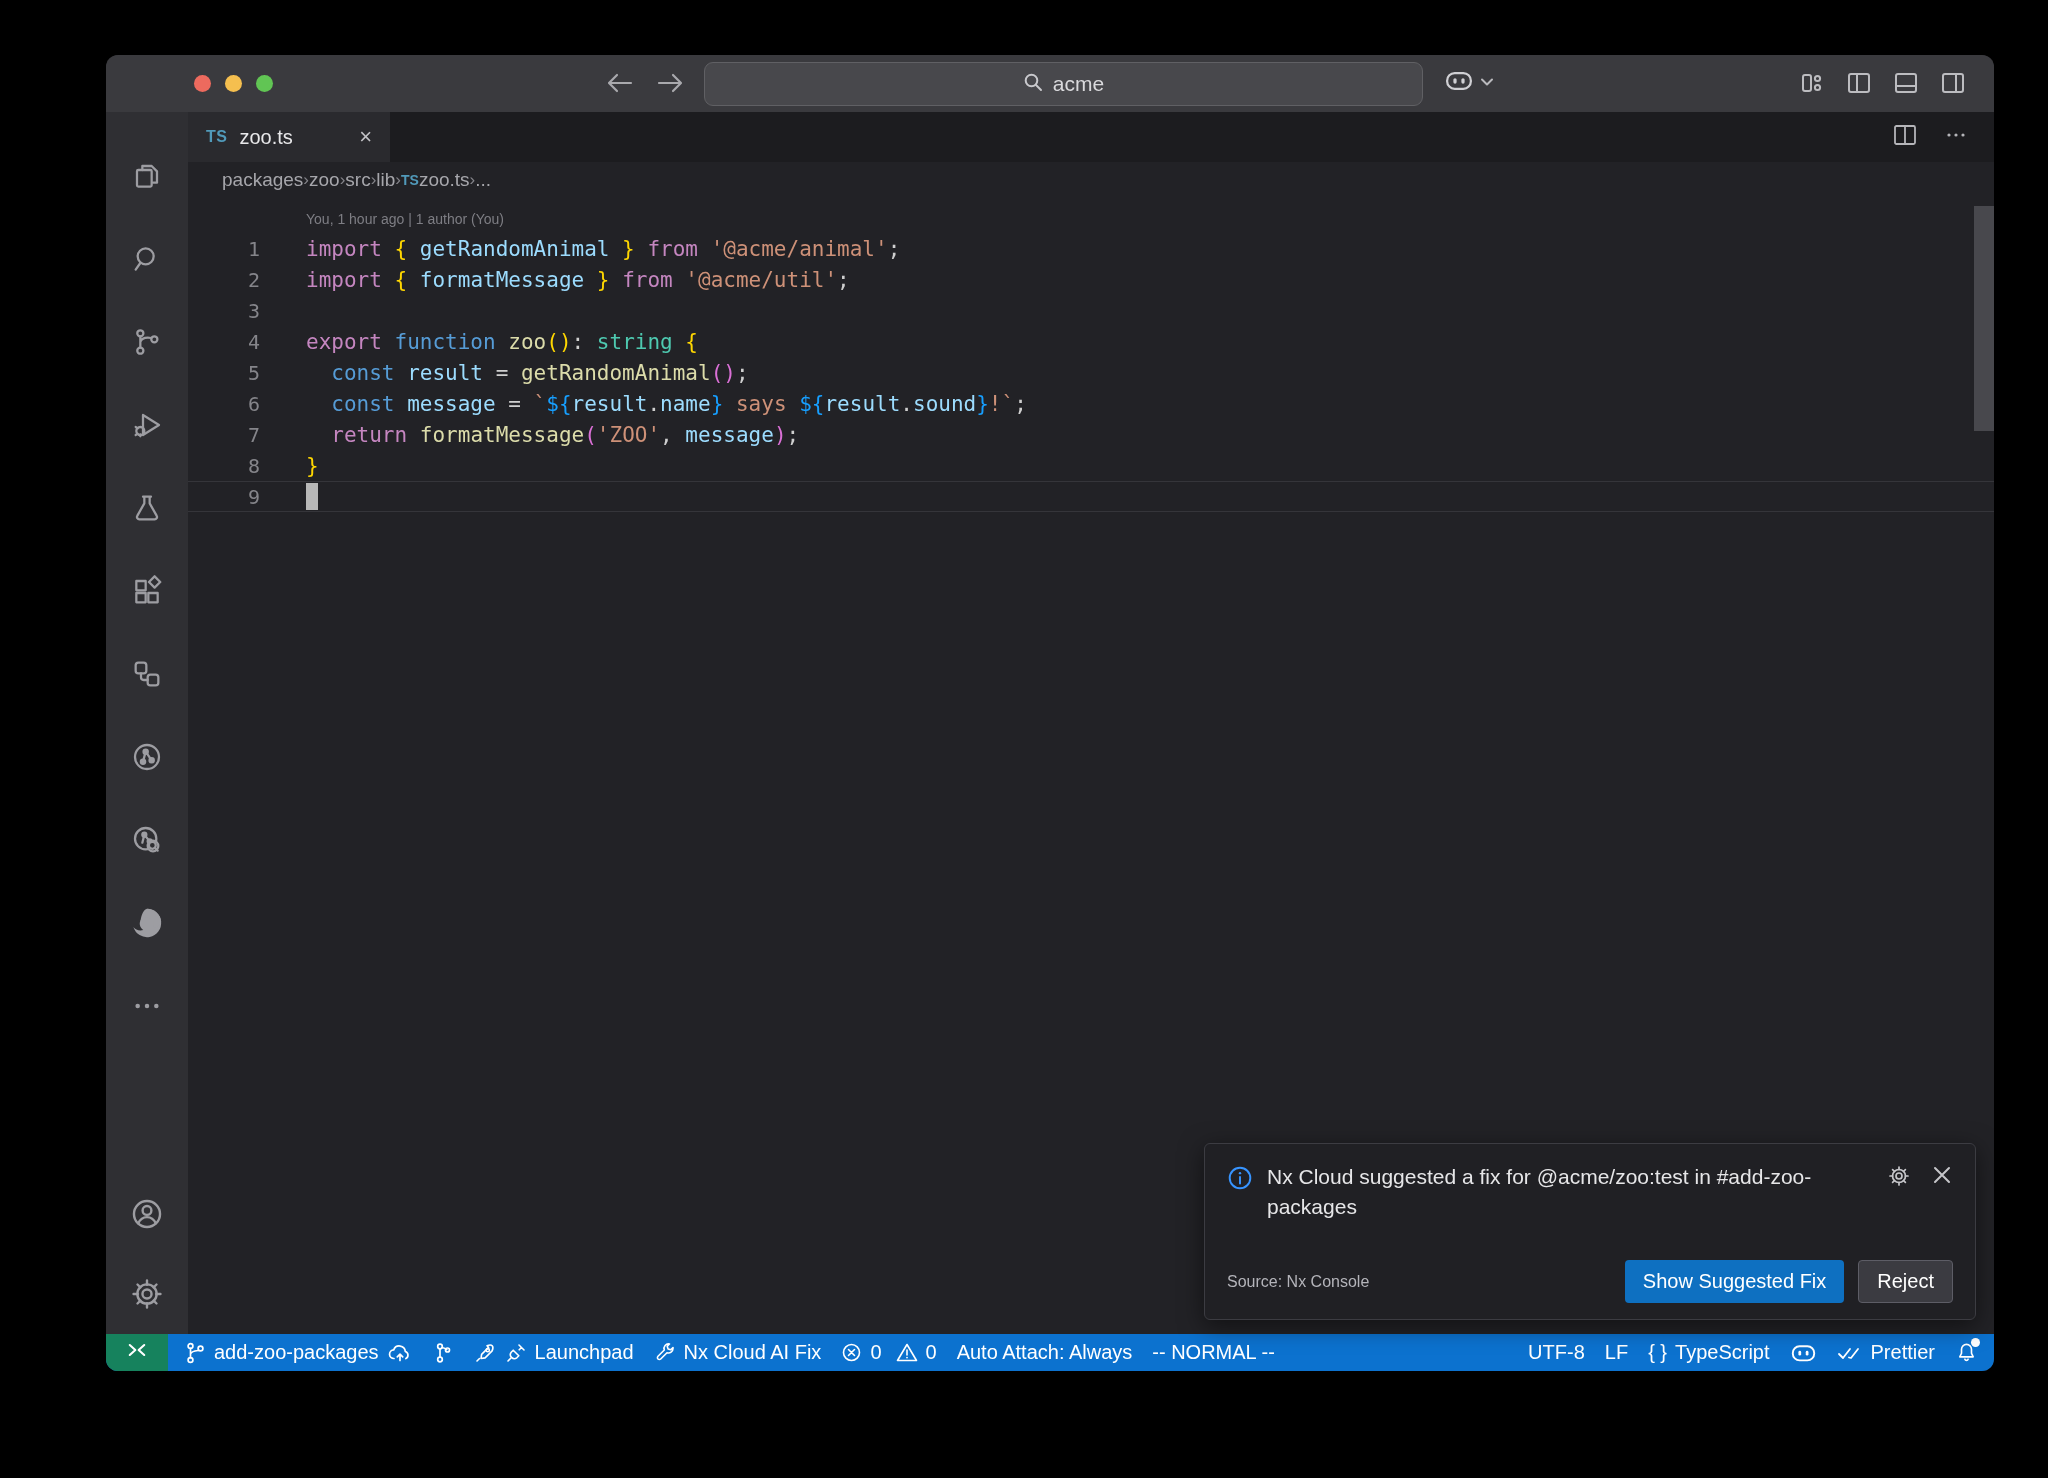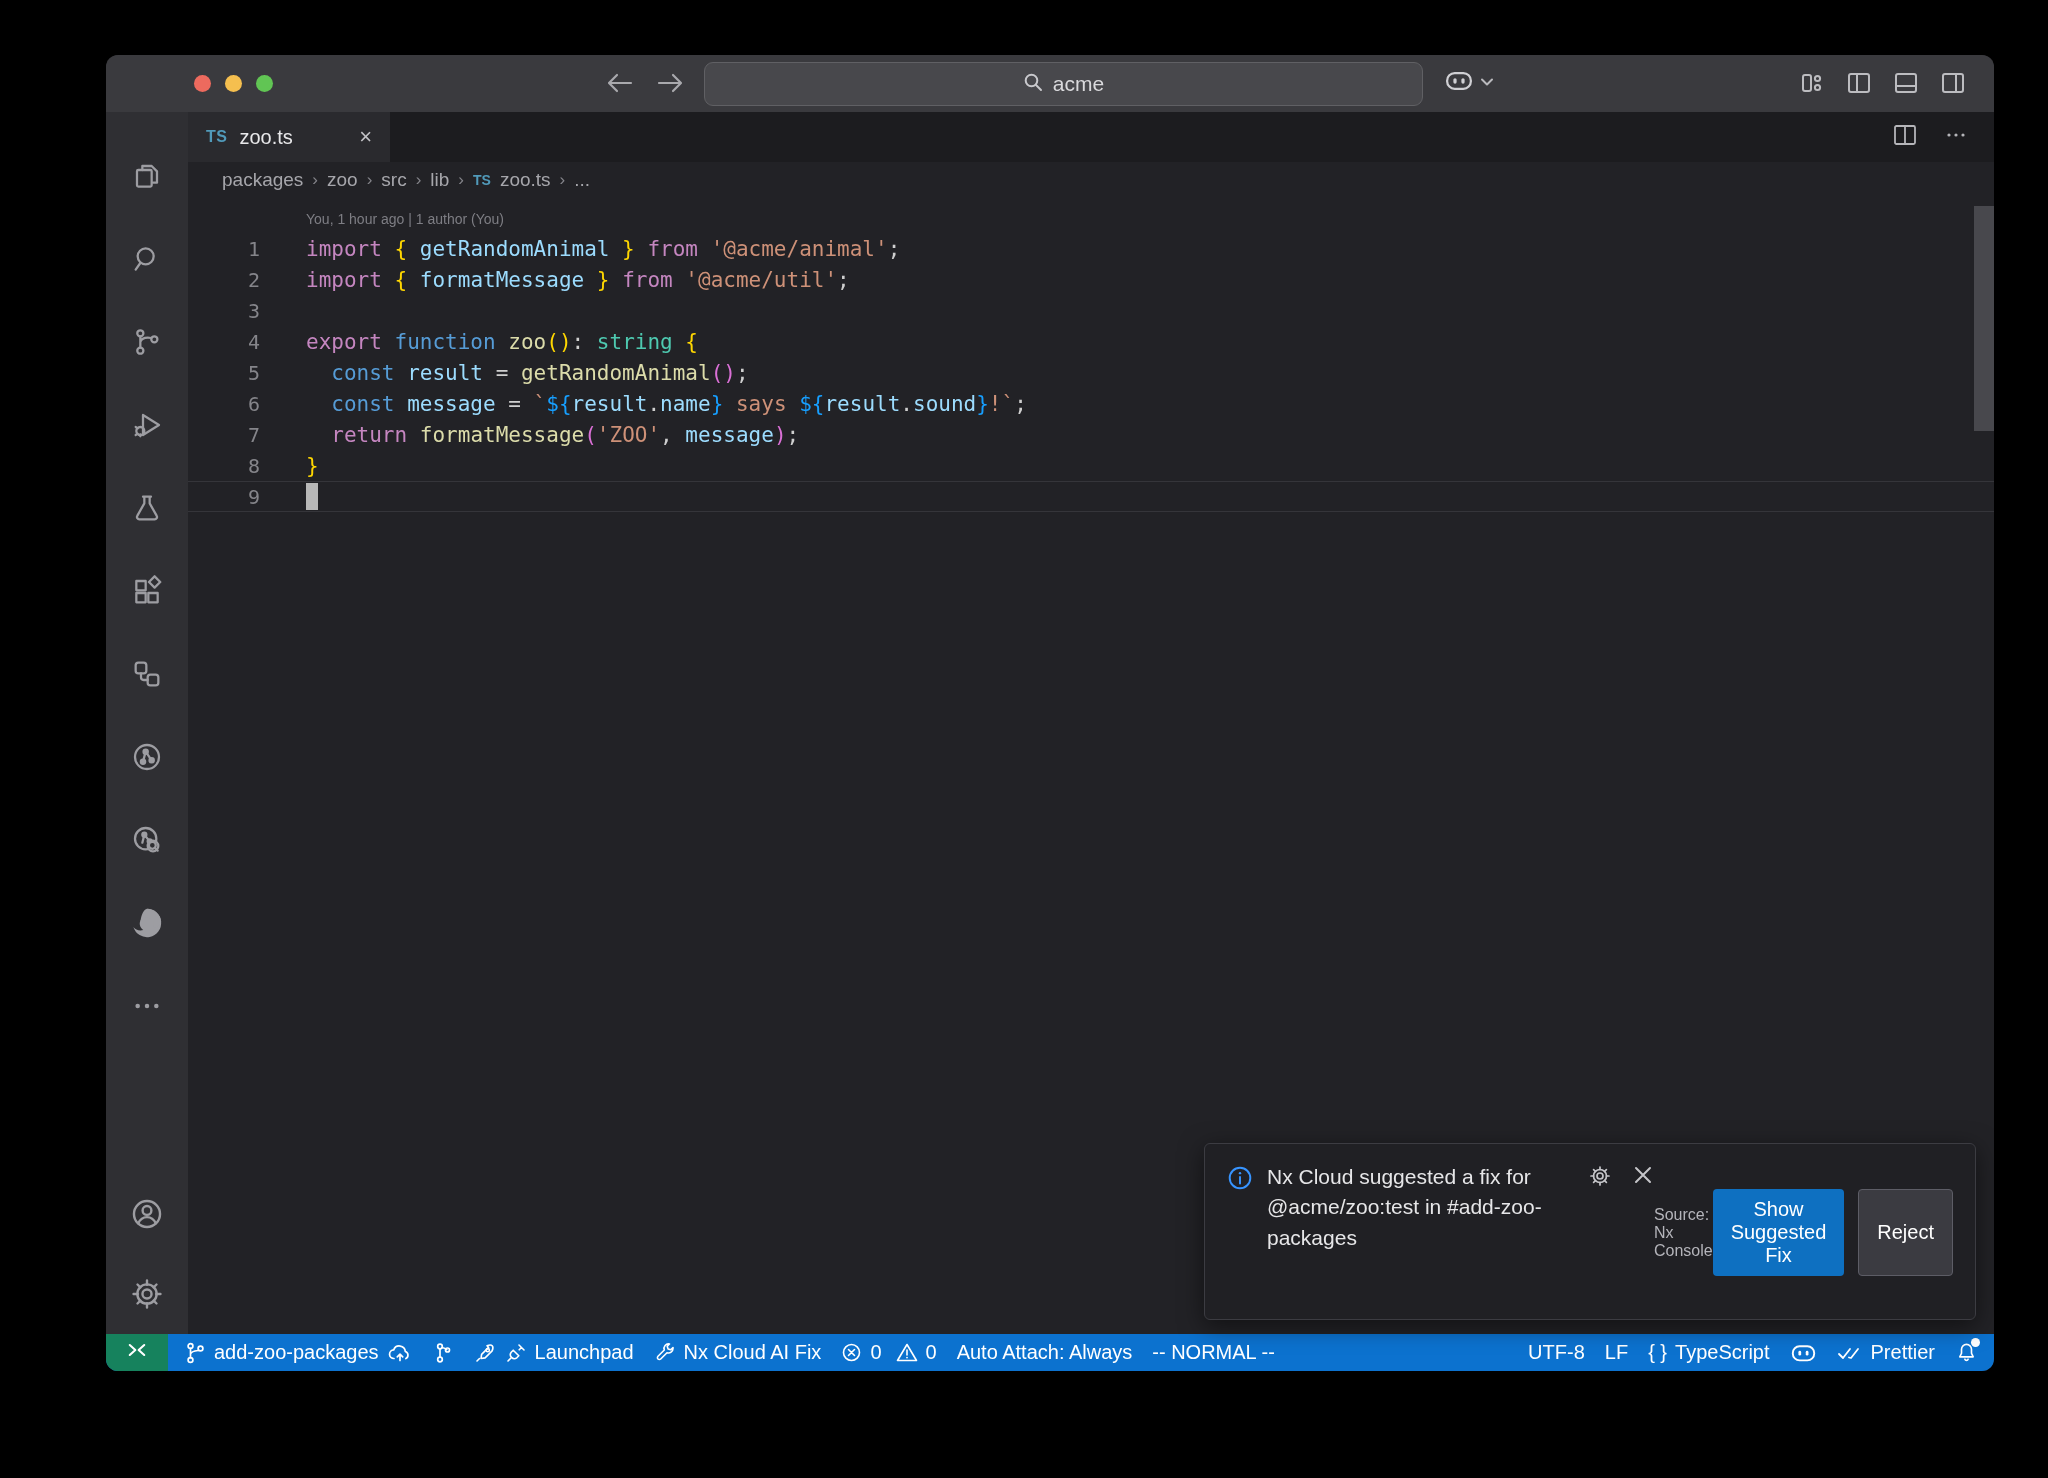--- a/index.html
+++ b/index.html
@@ -34,21 +34,21 @@
 
   .editor-col { flex:1; display:flex; flex-direction:column; min-width:0; background:#222226; position:relative; }
   .tabbar { height:50px; flex:0 0 50px; background:#1c1c1f; display:flex; align-items:stretch; }
   .tab { width:202px; background:#2a2a2e; display:flex; align-items:center; padding:0 18px; gap:12px; }
   .tab-badge { color:#519ABA; font-weight:bold; font-size:16px; letter-spacing:.5px; }
   .tab-label { color:#e8e8ea; font-size:20px; }
   .tab-close { margin-left:auto; color:#c2c2c6; font-size:22px; line-height:1; }
   .tab-actions { margin-left:auto; display:flex; align-items:center; gap:26px; padding-right:26px; color:#b5b5b9; }
 
   .breadcrumbs { height:36px; flex:0 0 36px; display:flex; align-items:center;
-    padding-left:34px; gap:9px; color:#a6a6ab; font-size:19px; background:#222226; }
+    padding-left:34px; color:#a6a6ab; font-size:19px; background:#222226; }
   .crumb-sep { color:#84848a; font-size:17px; }
   .crumb-ts { color:#519ABA; font-weight:bold; font-size:14px; }
 
   .code-area { flex:1; position:relative; padding-top:6px; font-family:"DejaVu Sans Mono", monospace; }
   .blame { padding-left:118px; height:29px; display:flex; align-items:center;
     color:#7e7e84; font-size:14px; font-family:"Liberation Sans", sans-serif; }
   .code-line { height:31px; display:flex; align-items:center; white-space:pre;
     font-size:21px; position:relative; }
   .code-line .ln { flex:0 0 72px; text-align:right; color:#85858a; font-size:20px; }
   .code-line .code { padding-left:46px; display:flex; align-items:center; }
@@ -56,21 +56,21 @@
   .cursor-block { display:inline-block; width:12px; height:27px; background:#b8b8b8; }
   .tok.k{color:#C586C0} .tok.s{color:#569CD6} .tok.v{color:#9CDCFE} .tok.f{color:#DCDCAA}
   .tok.t{color:#4EC9B0} .tok.str{color:#CE9178} .tok.p{color:#cfcfcf}
   .tok.b1{color:#FFD700} .tok.b2{color:#DA70D6} .tok.b3{color:#179FFF}
   .scrollbar-thumb { position:absolute; right:0; top:8px; width:20px; height:225px; background:#48484d; }
 
   
   .toast { position:absolute; left:1098px; top:1088px; width:772px; height:177px;
     background:#202024; border:1px solid #3c3c42; border-radius:6px;
     box-shadow:0 6px 24px rgba(0,0,0,.5); padding:18px 22px 16px 22px;
-    display:flex; justify-content:space-between; z-index:5; }
+    display:flex; flex-direction:column; justify-content:space-between; z-index:5; }
   .toast-top { display:flex; gap:14px; }
   .toast-msg { color:#e6e6e8; font-size:21px; line-height:1.45; max-width:580px; }
   .toast-icons { margin-left:auto; display:flex; gap:20px; color:#c5c5c9; align-items:flex-start; padding-top:2px; }
   .toast-bottom { display:flex; align-items:center; }
   .toast-source { color:#b4b4ba; font-size:16px; }
   .toast-btns { margin-left:auto; display:flex; gap:14px; }
   .btn { font-size:20px; padding:9px 18px; border-radius:4px; color:#fff; }
   .btn.secondary { background:#3b3b41; border:1px solid #5d5d66; }
 
   

